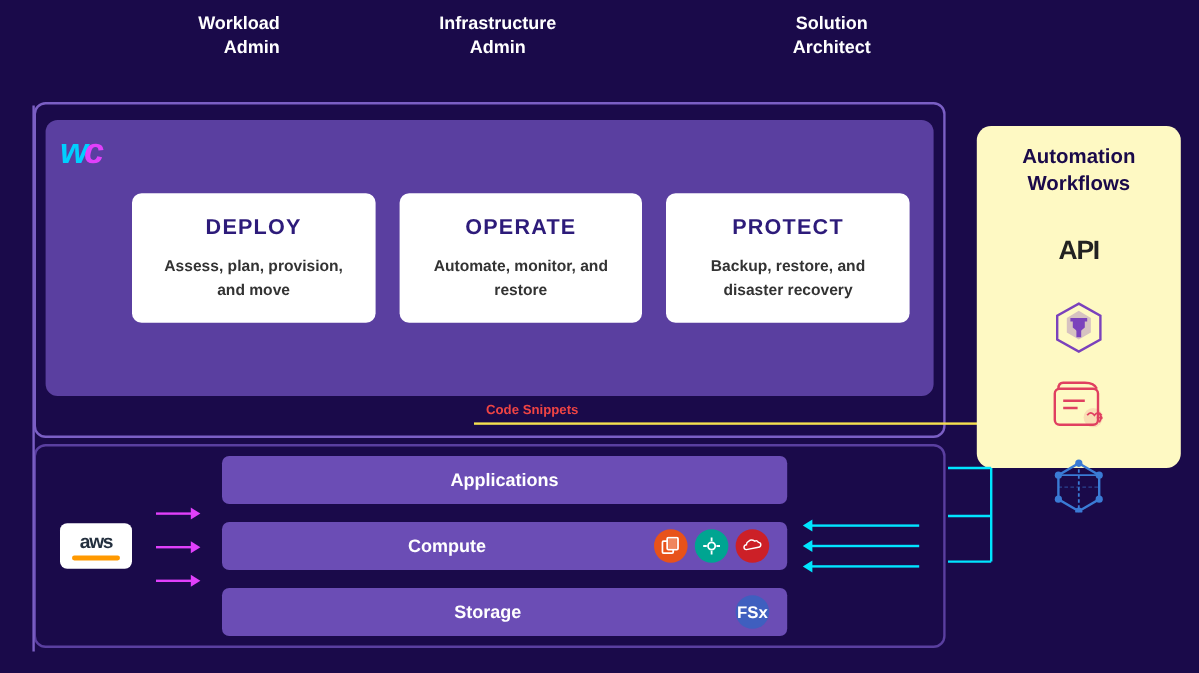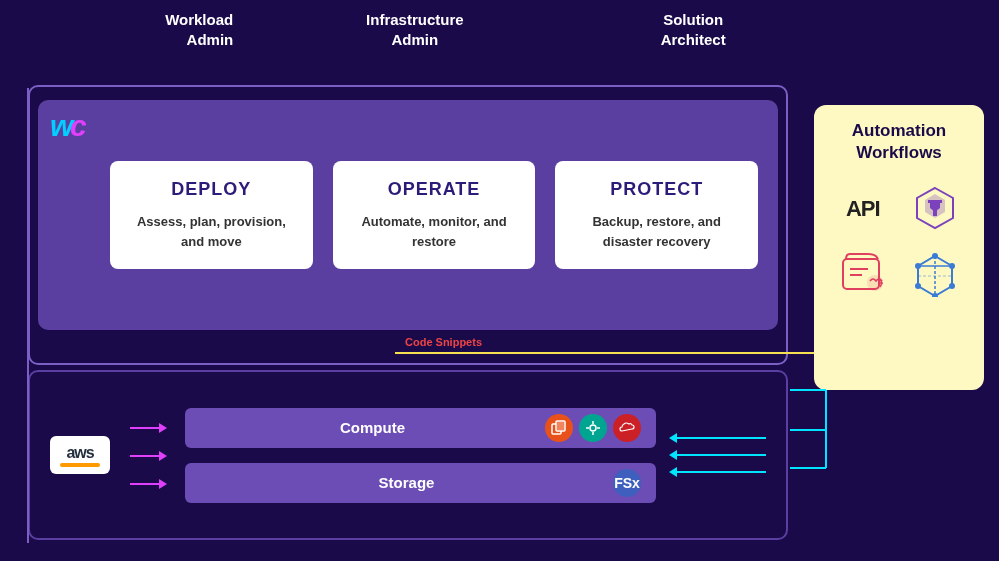--- a/index.html
+++ b/index.html
@@ -252,21 +252,21 @@
     .automation-title {
       font-size: 17px;
       font-weight: 900;
       color: #1a0a4a;
       text-align: center;
       line-height: 1.3;
       margin-bottom: 20px;
     }
     .automation-icons {
       display: grid;
-      grid-template-columns: 1fr 1fr;
+      grid-template-columns: 1fr;
       gap: 15px;
       width: 100%;
       padding: 0 5px;
     }
 
     
     .api-icon {
       font-size: 24px;
       font-weight: 900;
       color: #222;
@@ -363,20 +363,23 @@
   </div>
 
   <div class="aws-arrows">
     <div class="pink-arrow"></div>
     <div class="pink-arrow"></div>
     <div class="pink-arrow"></div>
   </div>
 
   <div class="resource-bars">
 
+    <div class="resource-bar">
+      <span class="resource-bar-label">Applications</span>
+    </div>
 
     <div class="resource-bar">
       <span class="resource-bar-label">Compute</span>
       <div class="bar-icons">
 
         <div class="icon-circle icon-orange">
           <svg width="16" height="16" viewBox="0 0 16 16" fill="white">
             <rect x="1" y="4" width="9" height="10" rx="1" fill="none" stroke="white" stroke-width="1.5"></rect>
             <rect x="5" y="1" width="9" height="10" rx="1" fill="#e8521a" stroke="white" stroke-width="1.5"></rect>
             <rect x="6" y="2" width="7" height="8" rx="0.5" fill="white" opacity="0.3"></rect>

